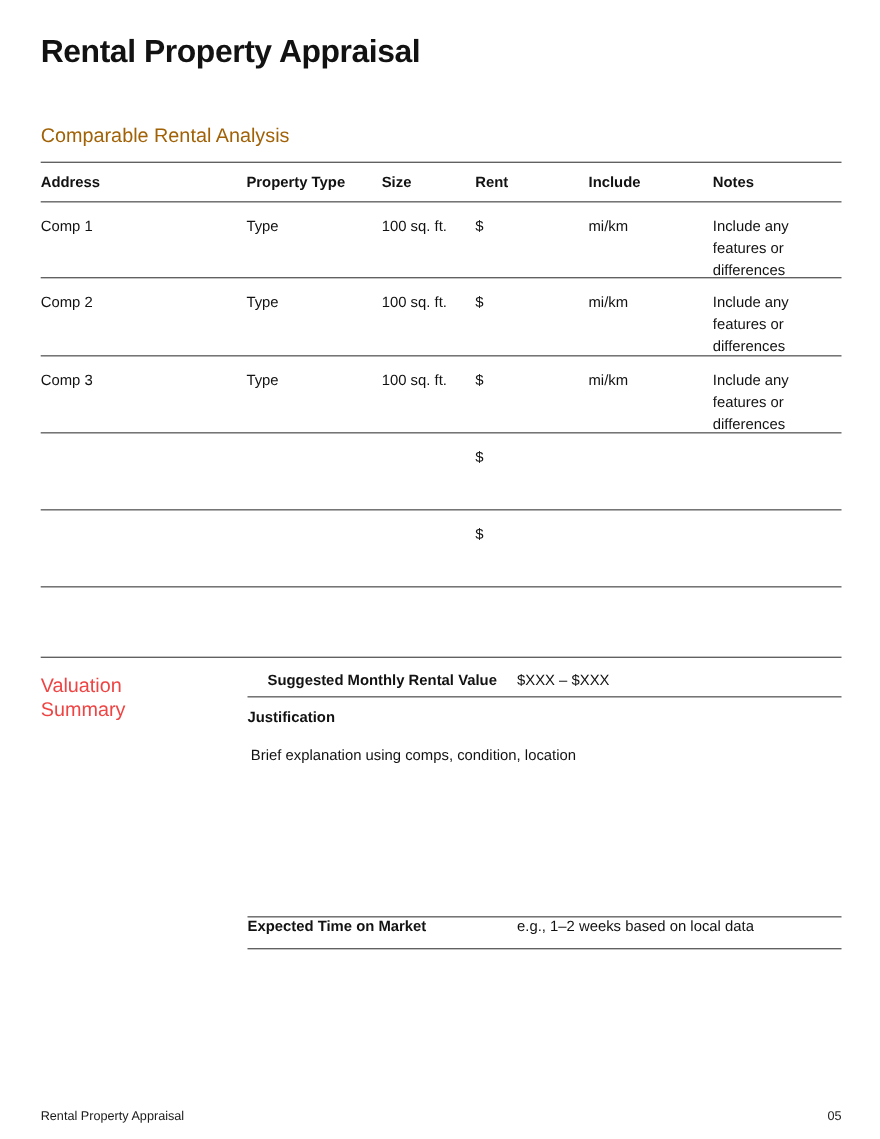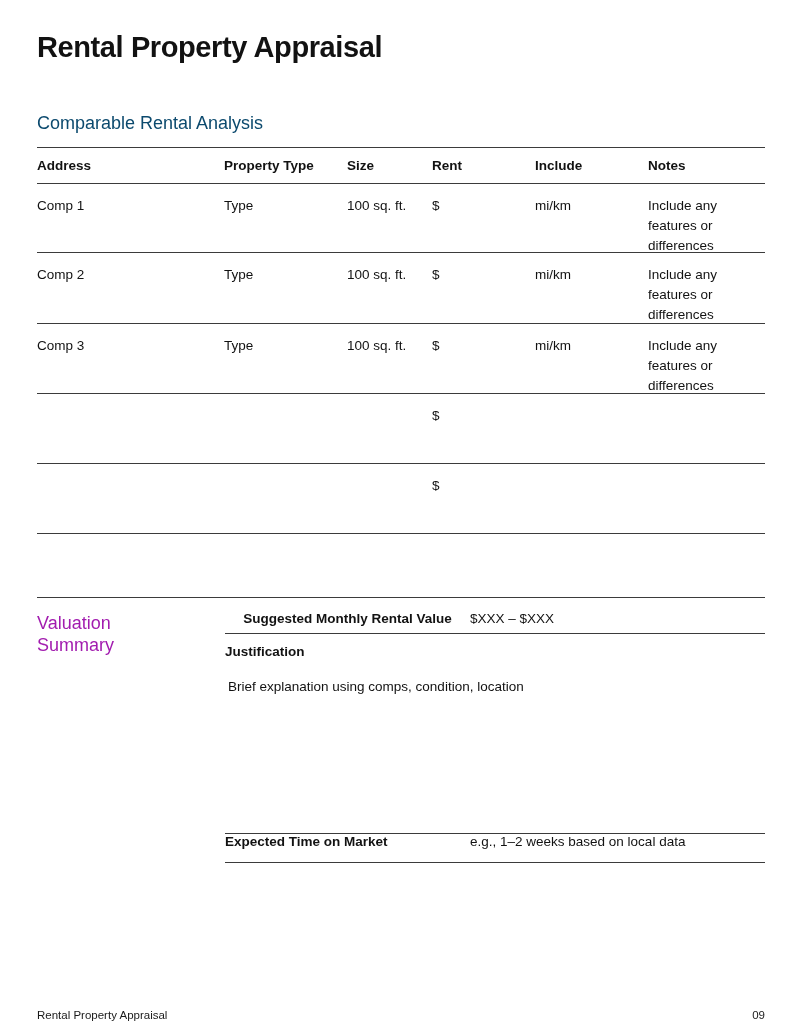--- a/index.html
+++ b/index.html
@@ -14,41 +14,41 @@
   .content { padding:0 35px 0 37px; }
 
   .doc-title {
     padding-top:30px;
     font-size:29px; font-weight:700; letter-spacing:-0.4px; line-height:34px;
     color:#121212;
   }
 
   .section-heading {
     margin-top:49px;
-    font-size:18px; font-weight:400; line-height:20px; color:#0c4a6e;
+    font-size:18px; font-weight:400; line-height:20px; color:#a16207;
   }
 
   
   .table { margin-top:14px; border-top:1px solid #3b3b3b; }
   .t-row { display:flex; border-bottom:1px solid #3b3b3b; }
   .cell { font-size:13.5px; line-height:20px; }
   .t-head { height:36px; align-items:center; }
   .t-head .cell { font-weight:700; }
   .t-body { padding-top:12px; }
   .h69 { height:69px; } .h71 { height:71px; } .h70 { height:70px; } .h64 { height:64px; }
   .c-address { width:187px; }
   .c-type    { width:123px; }
   .c-size    { width:85px; }
   .c-rent    { width:103px; }
   .c-dist    { width:105px; }
   .c-notes   { width:125px; padding-right:1px;padding-left:8px; }
 
   
   .valuation { display:flex; }
-  .v-label { width:188px; padding-top:14px; font-size:18px; line-height:22px; color:#a21caf; }
+  .v-label { width:188px; padding-top:14px; font-size:18px; line-height:22px; color:#ef4444; }
   .v-label span { display:block; max-width:110px; }
   .v-main { width:540px; }
   .v-row1 { display:flex; height:36px; padding-top:13px; border-bottom:1px solid #3b3b3b; }
   .v-row1 .lbl { width:245px; font-weight:700; font-size:13.5px; line-height:16px;text-align:center; }
   .v-row1 .val { font-size:13.5px; line-height:16px; }
   .just-label { margin-top:10px; font-weight:700; font-size:13.5px; line-height:16px; }
   .just-text { margin-top:19px; margin-left:3px; font-size:13.5px; line-height:16px; }
   .market-row {
     margin-top:138px; display:flex; height:30px; 
     border-top:1px solid #3b3b3b; border-bottom:1px solid #3b3b3b;
@@ -157,15 +157,15 @@
           <div class="val">e.g., 1–2 weeks based on local data</div>
         </div>
 
       </div>
     </div>
 
   </div>
 
   <div class="footer">
     <div>Rental Property Appraisal</div>
-    <div>09</div>
+    <div>05</div>
   </div>
 </div>
 
 </body></html>

